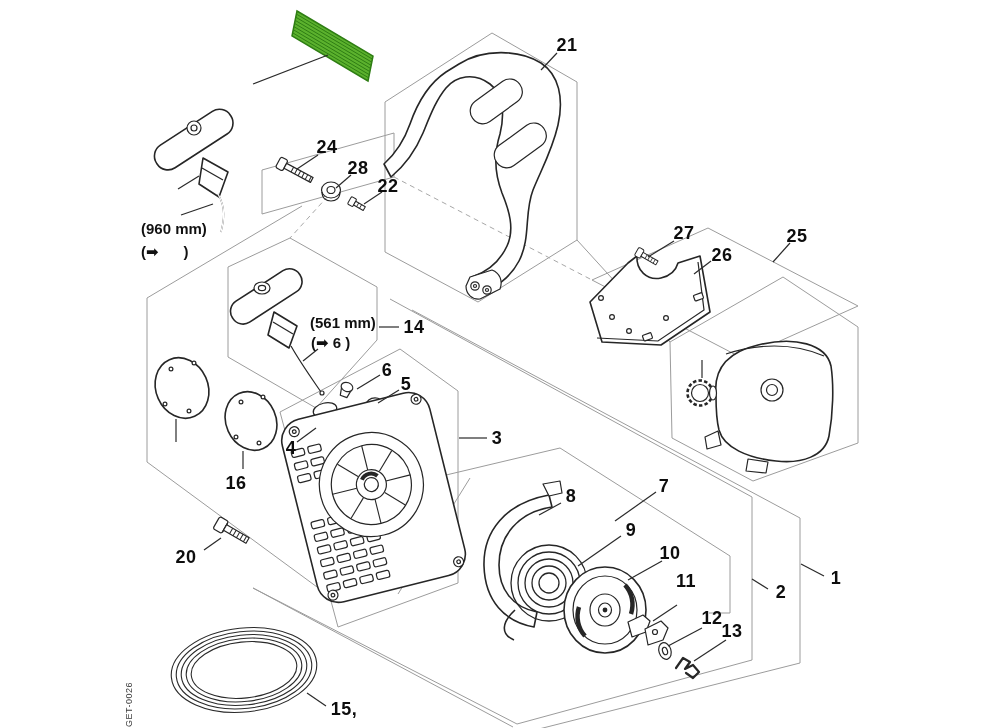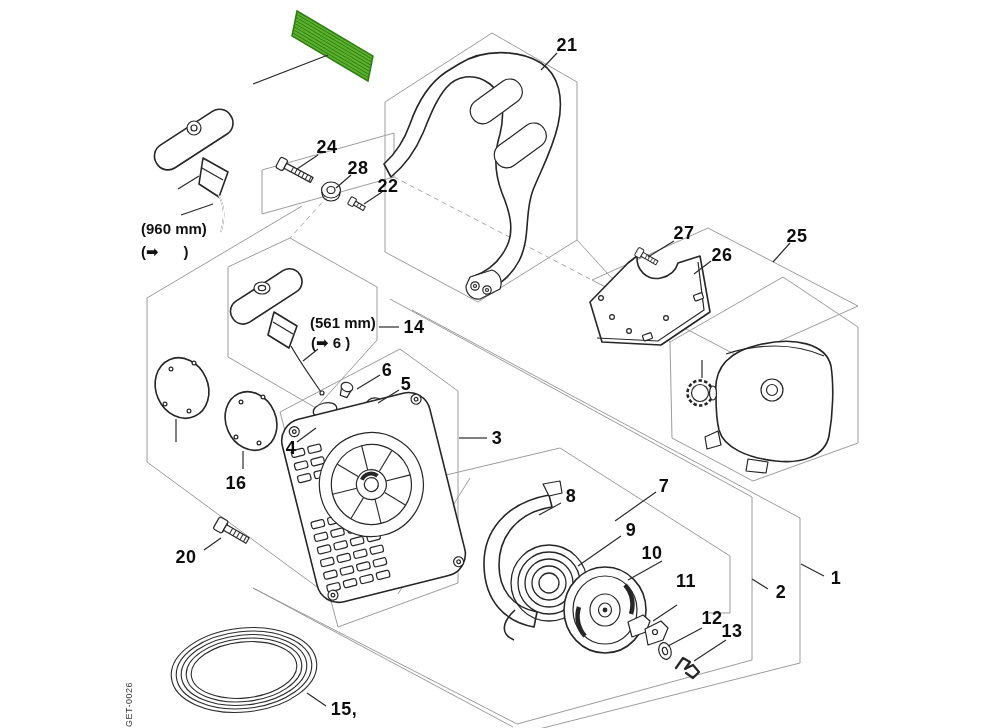--- a/index.html
+++ b/index.html
@@ -338,21 +338,21 @@
 
   <div class="callout" style="left:836px;top:578px">1</div>
   <div class="callout" style="left:781px;top:592px">2</div>
   <div class="callout" style="left:497px;top:438px">3</div>
   <div class="callout" style="left:291px;top:448px">4</div>
   <div class="callout" style="left:406px;top:384px">5</div>
   <div class="callout" style="left:387px;top:370px">6</div>
   <div class="callout" style="left:664px;top:486px">7</div>
   <div class="callout" style="left:571px;top:496px">8</div>
   <div class="callout" style="left:631px;top:530px">9</div>
-  <div class="callout" style="left:652px;top:553px">10</div>
+  <div class="callout" style="left:670px;top:553px">10</div>
   <div class="callout" style="left:686px;top:581px">11</div>
   <div class="callout" style="left:712px;top:618px">12</div>
   <div class="callout" style="left:732px;top:631px">13</div>
   <div class="callout" style="left:414px;top:327px">14</div>
   <div class="callout" style="left:344px;top:709px">15,</div>
   <div class="callout" style="left:236px;top:483px">16</div>
   <div class="callout" style="left:186px;top:557px">20</div>
   <div class="callout" style="left:567px;top:45px">21</div>
   <div class="callout" style="left:388px;top:186px">22</div>
   <div class="callout" style="left:358px;top:168px">28</div>

